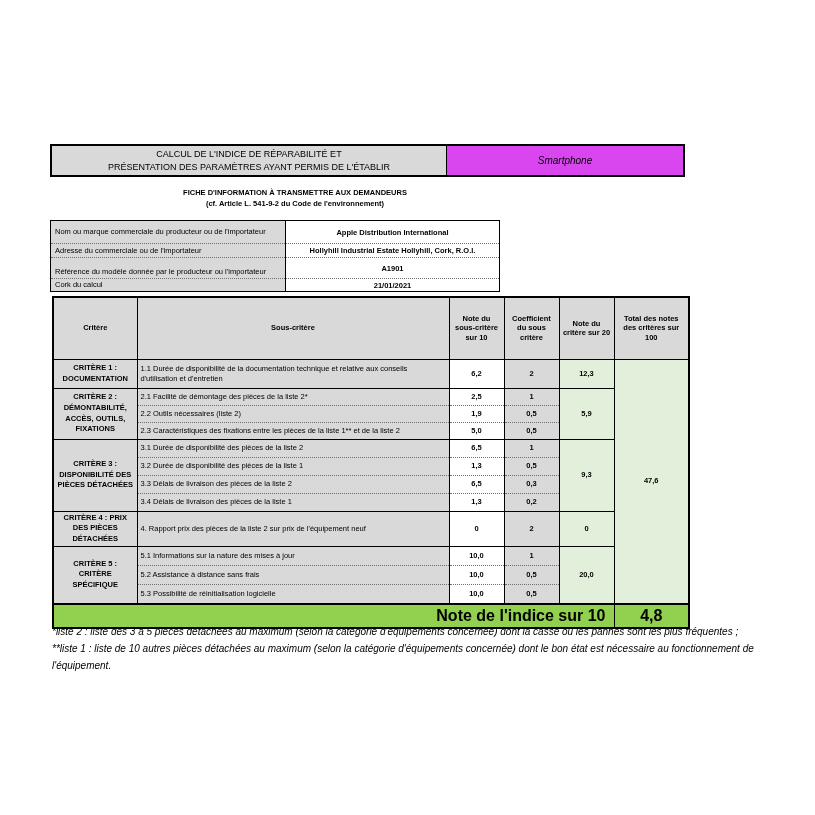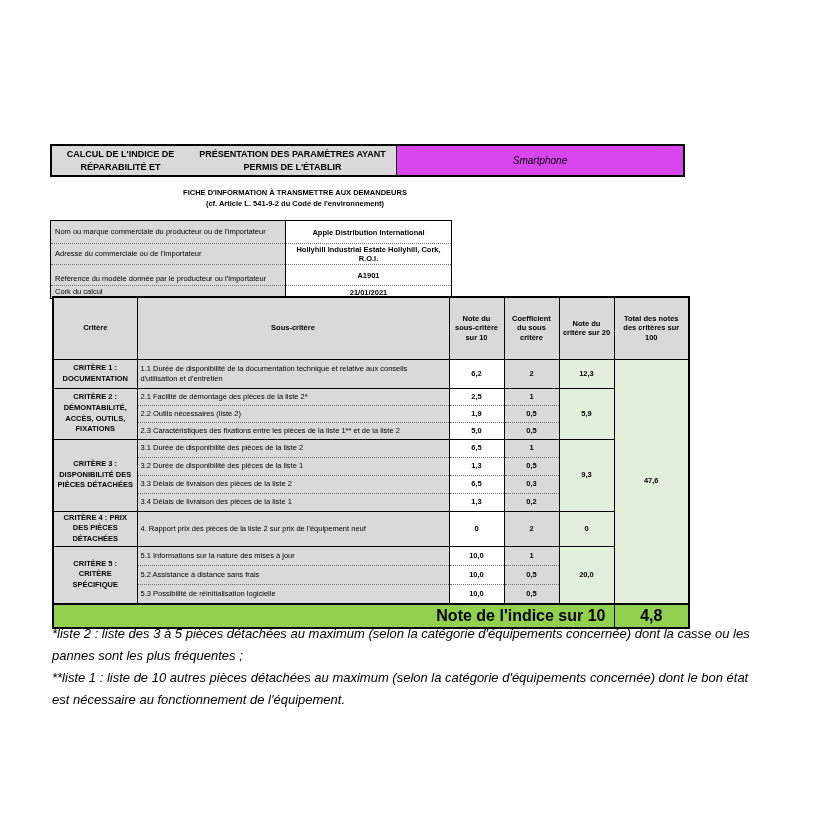--- a/index.html
+++ b/index.html
@@ -11,40 +11,40 @@
     position:relative;
   }
   .abs { position:absolute; }
 
   
   .title-block {
     top:144px; left:50px; width:635px; height:33px;
     display:flex; border:2px solid #000;
   }
   .title-main {
-    width:345px; background:var(--grey,#d9d9d9);
+    width:395px; background:var(--grey,#d9d9d9);
     border-right:1.5px solid #000;
-    display:flex; flex-direction:row; justify-content:center; align-items:center;
-    font-weight:bold; font-size:9px; line-height:1.35; text-align:center;
+    display:flex; flex-direction:column; justify-content:center; align-items:center;
+    font-weight:normal; font-size:9px; line-height:1.35; text-align:center;
   }
   .title-cat {
     flex:1; background:#d946ef;
     display:flex; justify-content:center; align-items:center;
     font-weight:normal; font-style:italic; font-size:10px;
   }
 
   
   .subheading {
     top:187px; left:40px; width:510px; text-align:center;
     font-weight:bold; font-size:7.5px; line-height:1.5;
   }
 
   
   .info-table {
-    top:220px; left:50px; width:402px;
+    top:220px; left:50px; width:450px;
     border-collapse:collapse; table-layout:fixed;
     border:1.5px solid #000;
     font-size:7.5px;
   }
   .info-table td { padding:1px 4px; vertical-align:middle; }
   .info-table td.ilabel {
     width:235px; background:var(--grey,#d9d9d9);
     border-right:1.5px solid #000; line-height:1.3;
   }
   .info-table td.ivalue { text-align:center; font-weight:bold; }
@@ -89,21 +89,21 @@
   .main-table tfoot td {
     background:var(--green,#92d050); border-top:2px solid #000;
     font-weight:bold; vertical-align:middle;
   }
   .main-table td.final-label { text-align:right; font-size:16px; padding-right:8px; }
   .main-table td.final-value { text-align:center; font-size:16px; }
 
   
   .footnotes {
     top:623px; left:52px; width:710px;
-    font-style:italic; font-size:13px; line-height:1.7;
+    font-style:italic; font-size:10px; line-height:1.7;
   }
 </style>
 </head>
 <body>
 
 <div class="abs title-block">
   <div class="title-main">
     <span>CALCUL DE L'INDICE DE RÉPARABILITÉ ET</span>
     <span>PRÉSENTATION DES PARAMÈTRES AYANT PERMIS DE L'ÉTABLIR</span>
   </div>

